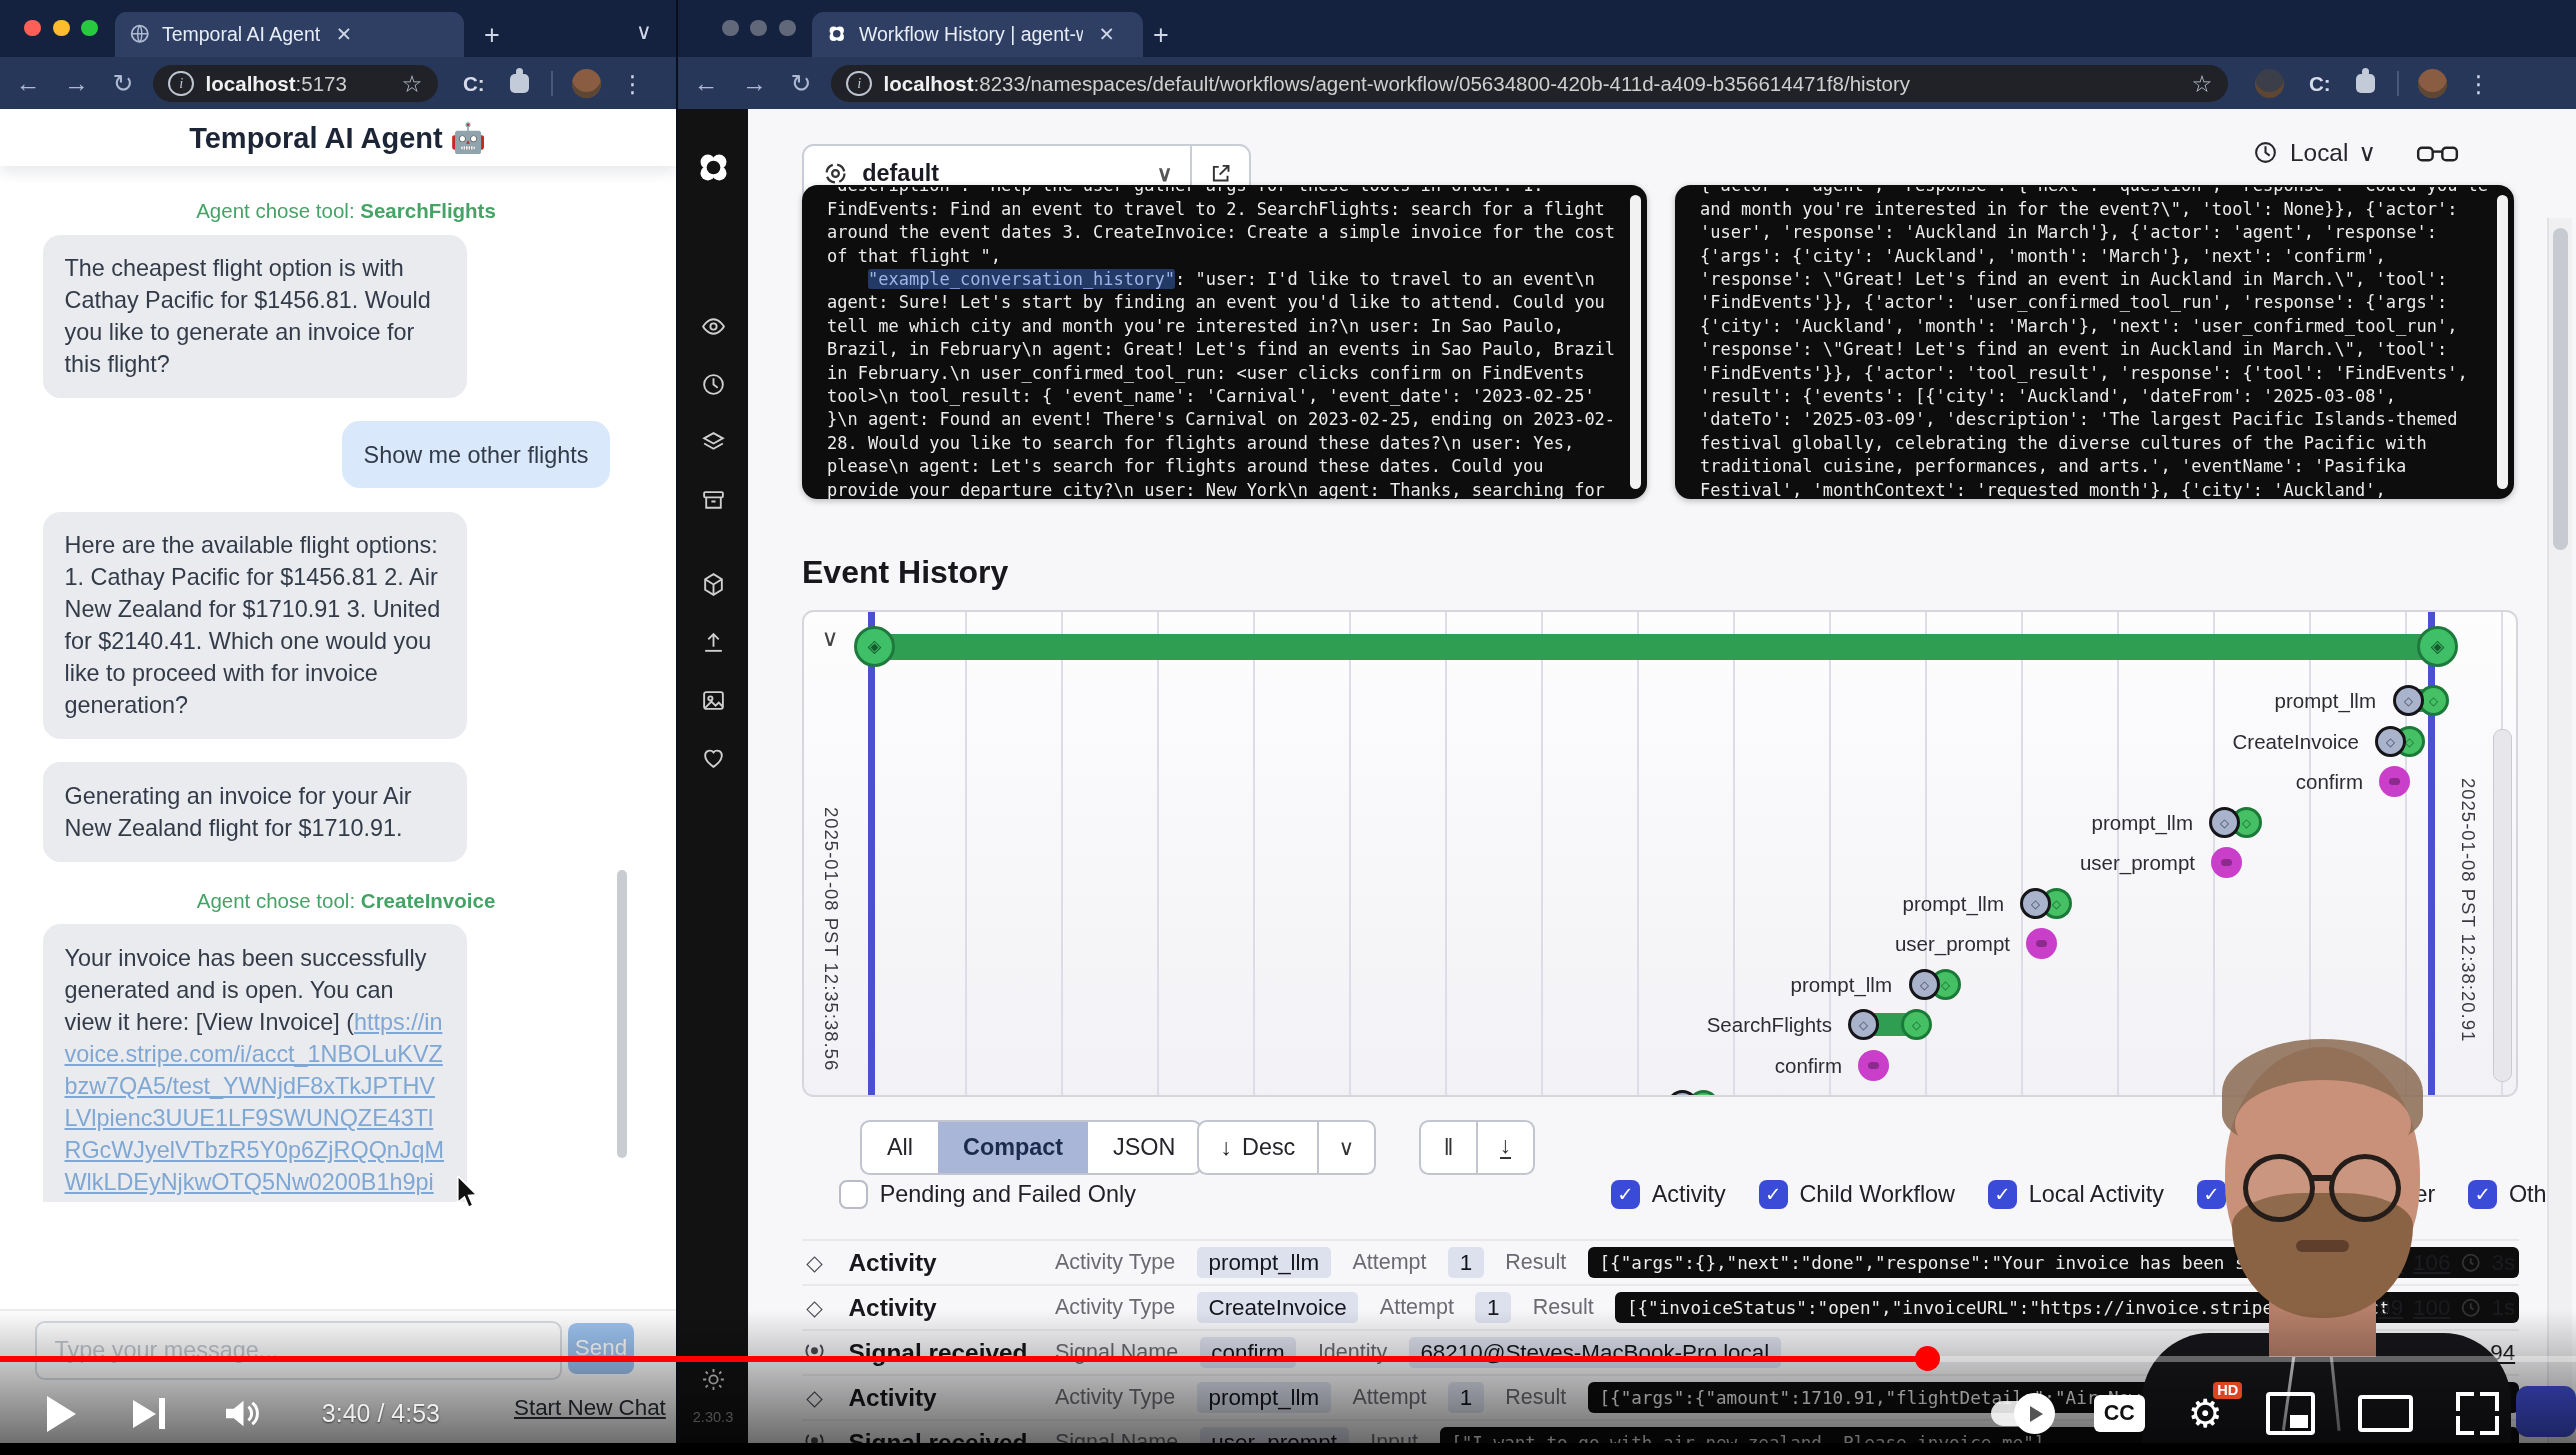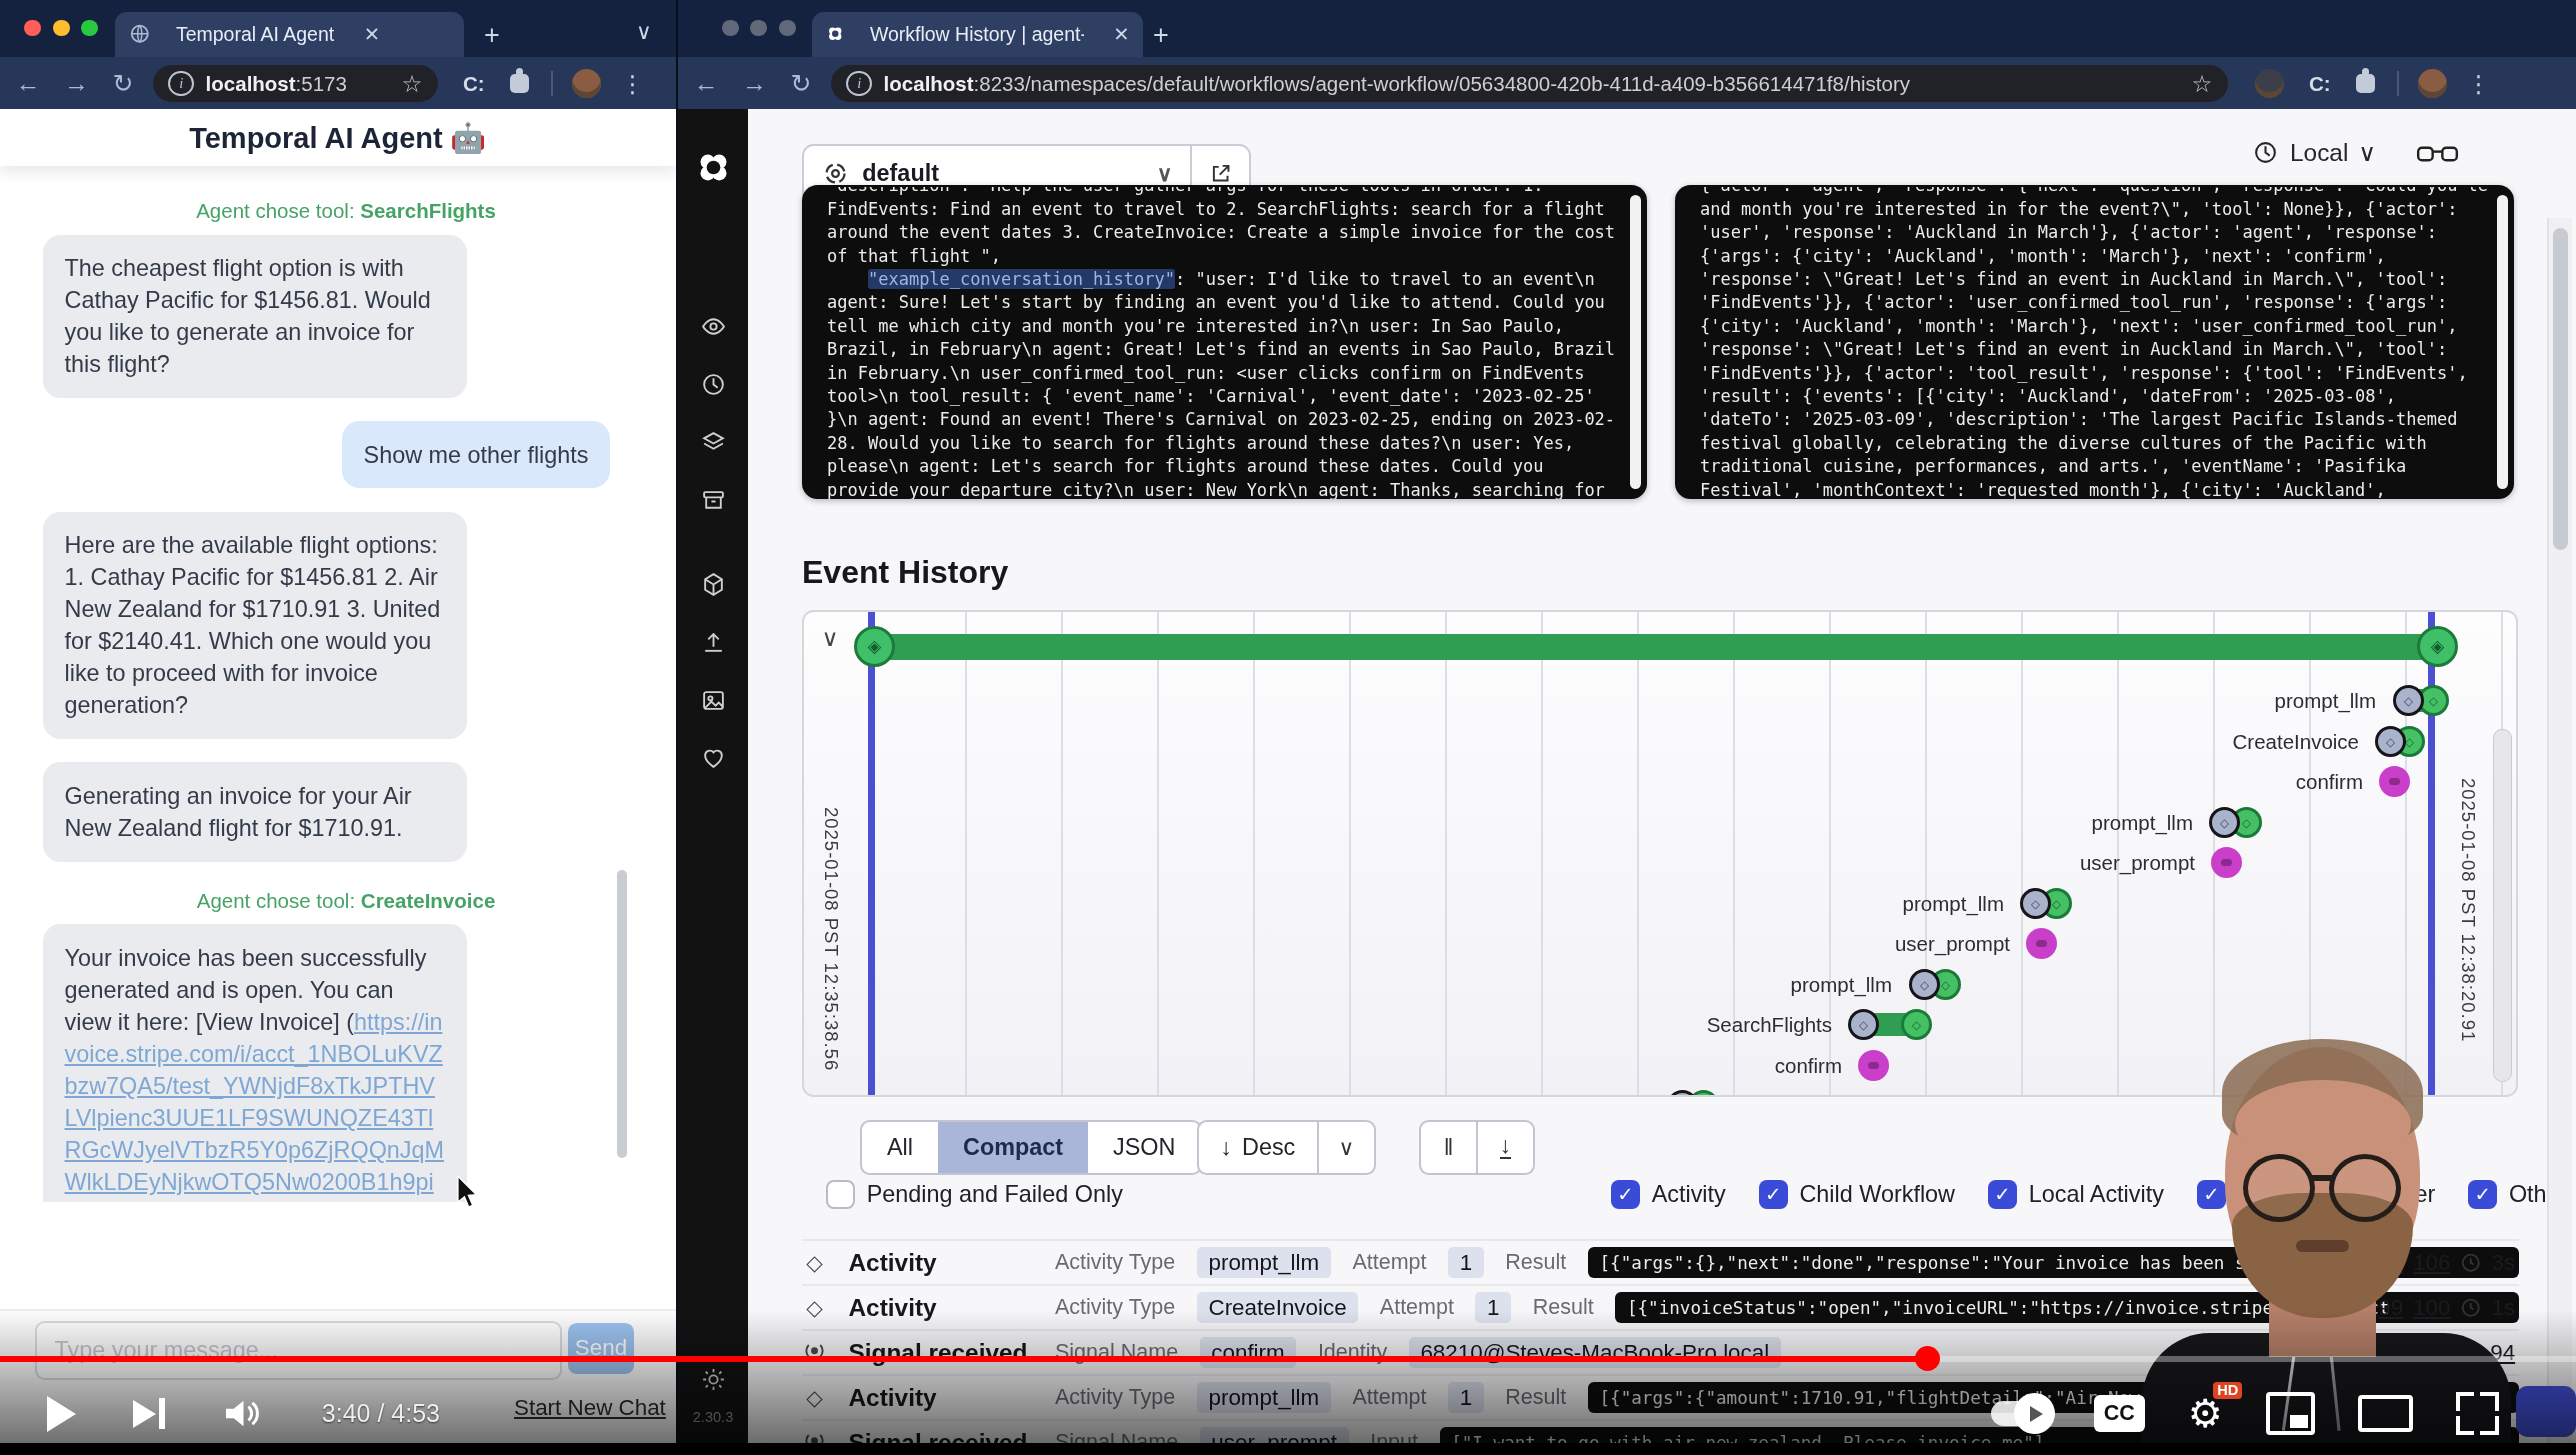--- a/index.html
+++ b/index.html
@@ -8,21 +8,21 @@
 
   
   .window{position:absolute;top:0;height:1456px;overflow:hidden;}
   .win-left{left:0;width:676px;border-right:2px solid #0a0f1e;}
   .win-right{left:678px;width:1898px;}
   .tabbar{position:absolute;left:0;right:0;top:0;height:57px;background:#15223f;}
   .toolbar{position:absolute;left:0;right:0;top:57px;height:53px;background:#27375a;
            display:flex;align-items:center;}
   .tlight{position:absolute;top:19.5px;width:16.6px;height:16.6px;border-radius:50%;}
   .tab{position:absolute;top:11.7px;height:45px;background:#2e3f63;border-radius:11.7px 11.7px 0 0;
-       display:flex;align-items:center;color:#e8edf7;font-size:19.5px;padding:0 13.7px;gap:14px;}
+       display:flex;align-items:center;color:#e8edf7;font-size:19.5px;padding:0 13.7px;}
   .tab .ttl{white-space:nowrap;overflow:hidden;max-width:224px;}
   .tab .x{margin-left:15.6px;color:#cfd6e6;font-size:19.5px;}
   .newtab{position:absolute;top:21.5px;color:#cfd6e6;font-size:27px;line-height:1;}
   .navic{color:#aeb9d2;font-size:25px;margin-left:23.4px;}
   .urlpill{height:37px;background:#212227;border-radius:18.5px;display:flex;align-items:center;
            color:#f0f0f0;font-size:20.5px;padding:0 15.6px;margin-left:19.5px;position:relative;}
   .iinfo{width:21.5px;height:21.5px;border:2px solid #bdc4d2;border-radius:50%;color:#bdc4d2;
          font-size:14.6px;display:flex;align-items:center;justify-content:center;margin-right:11.7px;font-family:"Liberation Serif",serif;font-style:italic;}
   .star{color:#c3cad8;font-size:23.4px;margin-left:13.7px;}
   .extc{color:#d6dcea;font-size:20.5px;font-weight:bold;margin-left:25px;}
@@ -492,21 +492,21 @@
           </div>
         <div class="descchev">∨</div>
       </div>
       <div class="pdbar">
         <div class="pdbtn">‖</div>
         <div class="pdbtn">
             <span class="dlic">↓</span>
           </div>
       </div>
 
-      <div class="checkrow" style="left:78px">
+      <div class="checkrow" style="left:91px">
         <span class="chk">
             <span class="box off"></span>
             <span>Pending and Failed Only</span>
           </span>
       </div>
       <div class="checkrow" style="left:863px" id="type-filters">
           <span class="chk">
             <span class="box on">✓</span>
             <span>Activity</span>
           </span>

